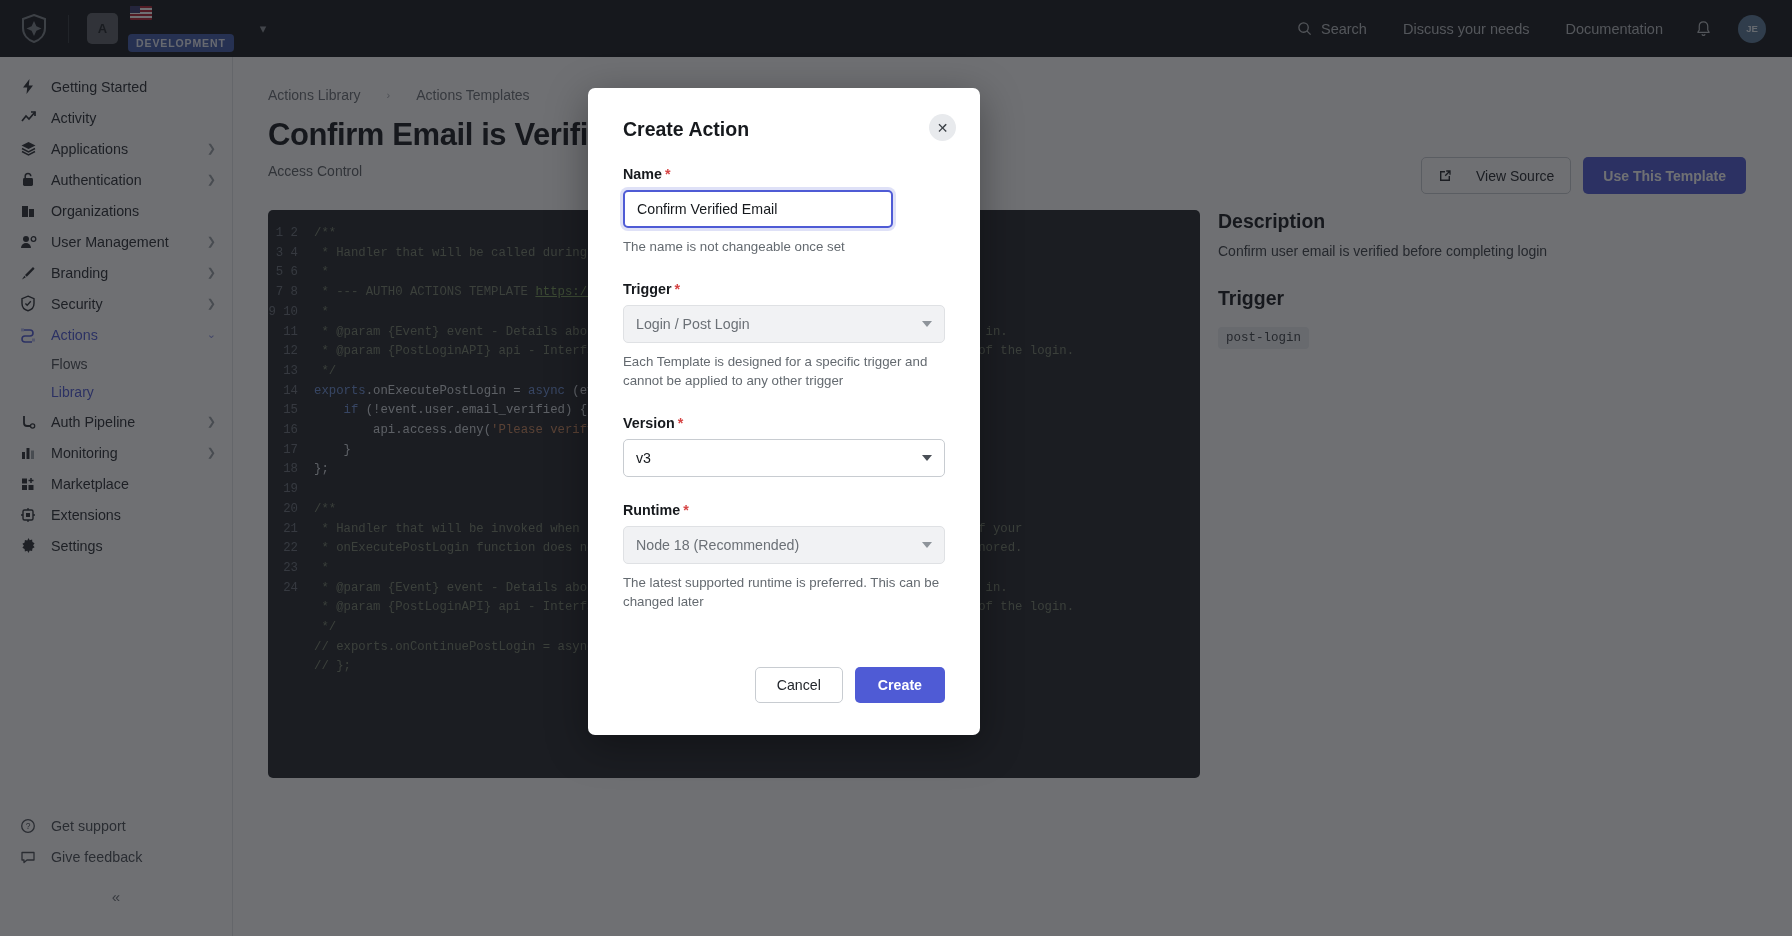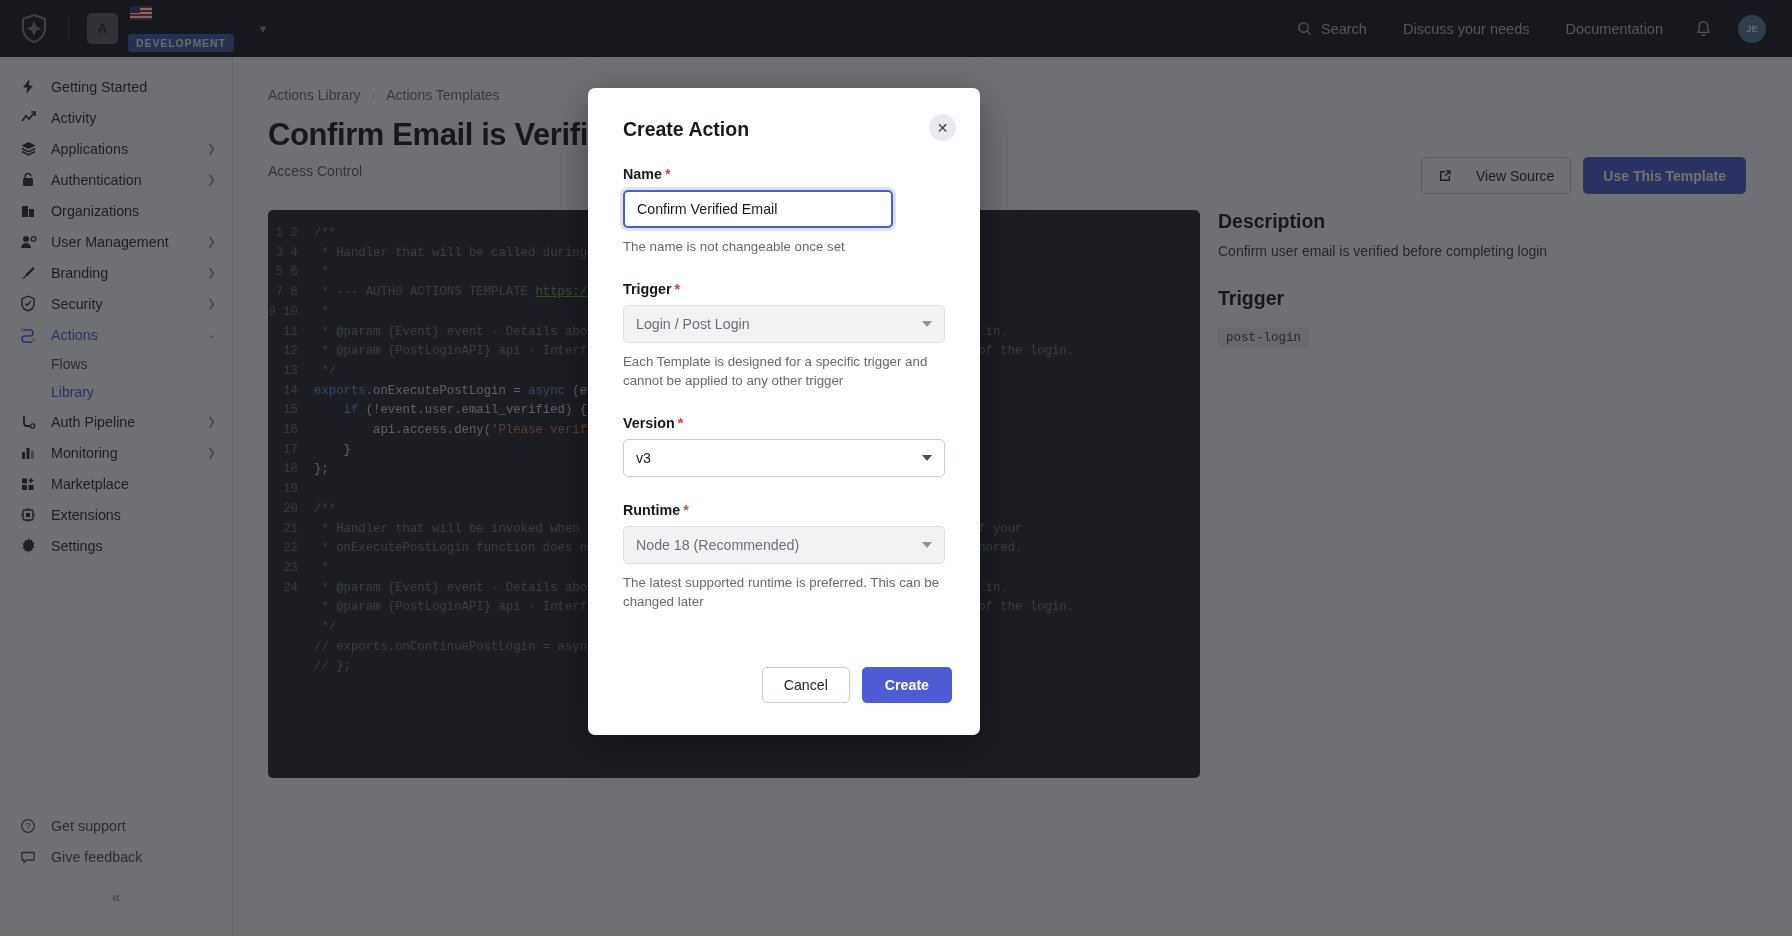--- a/index.html
+++ b/index.html
@@ -88,21 +88,21 @@
     height: 48px; display:flex; align-items:center; justify-content:center;
     color: #6b7076; font-size: 15px; cursor: pointer;
   }
 
   
   .main {
     position: absolute; top: 57px; left: 233px; width: 1559px; height: 879px;
     background: #ffffff; overflow: hidden;
   }
   .breadcrumb {
-    display:flex; align-items:center; gap: 11px;
+    display:flex; align-items:center; gap: 26px;
     font-size: 14px; color: #6b7076; padding: 30px 0 0 35px;
   }
   .bc-sep { color: #a6abb1; font-size: 11px; }
   .bc-link { cursor: pointer; }
   .page-head { padding: 14px 0 0 35px; display:flex; align-items:flex-start; }
   .page-title { font-size: 31px; font-weight: 700; color: #16191d; letter-spacing: -.4px;}
   .page-sub { font-size: 14px; color: #5c6166; padding: 10px 0 0 35px; }
   .head-actions {
     position: absolute; right: 46px; top: 100px; display:flex; gap: 12px; align-items:center;
   }
@@ -177,21 +177,21 @@
     position: relative; background:#fff; cursor:pointer;
   }
   .f-select.disabled { background:#f1f2f4; color:#6b7076; border-color:#dfe1e4; cursor:default; }
   .f-select .caret {
     position:absolute; right: 12px; width:0; height:0;
     border-left: 5px solid transparent; border-right: 5px solid transparent;
     border-top: 6px solid #4a4f56;
   }
   .f-select.disabled .caret { border-top-color:#8e949a; }
   .modal-actions {
-    position:absolute; right: 28px; bottom: 32px; display:flex; gap: 12px; align-items:center;
+    position:absolute; right: 35px; bottom: 32px; display:flex; gap: 12px; align-items:center;
   }
   .btn-cancel {
     height: 36px; padding: 0 21px; border:1px solid #c8ccd1; border-radius: 5px;
     background:#fff; color:#23272c; font-size: 14.2px; cursor:pointer;
     font-family:"Liberation Sans", sans-serif;
   }
   .btn-create {
     height: 36px; padding: 0 23px; border:none; border-radius: 5px;
     background:#4f5bd5; color:#fff; font-size: 14.2px; font-weight: 600; cursor:pointer;
     font-family:"Liberation Sans", sans-serif;

